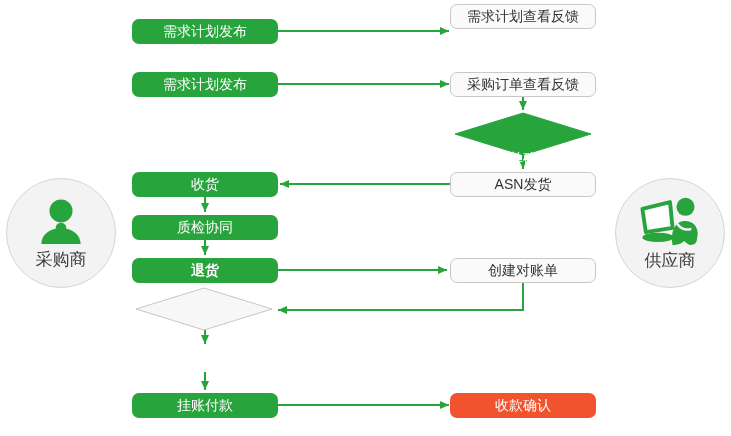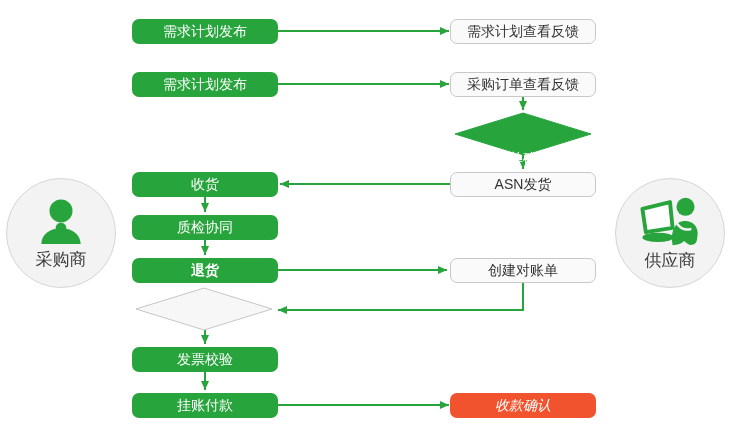--- a/index.html
+++ b/index.html
@@ -21,21 +21,21 @@
   .wires .ah{fill:var(--green);}
   .wires .d-green{fill:var(--green);stroke:var(--green);stroke-width:1;}
   .wires .d-light{fill:var(--diamond-bg);stroke:var(--diamond-border);stroke-width:1;}
   .node{
     position:absolute;width:146px;height:25px;line-height:25px;
     text-align:center;font-size:14px;border-radius:7px;box-sizing:border-box;
     white-space:nowrap;
   }
   .node.green{background:var(--green);color:#fff;}
   .node.light{background:var(--box-bg);border:1px solid var(--box-border);color:var(--text-dark);line-height:23px;}
-  .node.red{background:var(--red);color:#fff;font-style:italic;}
+  .node.red{background:var(--red);color:#fff;}
   .dlabel{
     position:absolute;width:140px;height:24px;line-height:24px;
     text-align:center;font-size:14px;white-space:nowrap;
   }
   .dlabel.white{color:#fff;}
   .dlabel.dark{color:var(--text-dark);}
   .actor{
     position:absolute;width:110px;height:110px;border-radius:50%;
     background:var(--circle-bg);border:1px solid var(--circle-border);
     box-sizing:border-box;display:flex;flex-direction:column;
@@ -73,24 +73,23 @@
 
     <polygon class="d-green" points="523,113 591,134 523,155 455,134"></polygon>
     <polygon class="d-light" points="204,288 272,309 204,330 136,309"></polygon>
   </svg>
 
   <div class="node green" style="left:132px;top:19px;">需求计划发布</div>
   <div class="node green" style="left:132px;top:72px;">需求计划发布</div>
   <div class="node green" style="left:132px;top:172px;">收货</div>
   <div class="node green" style="left:132px;top:215px;">质检协同</div>
   <div class="node green" style="left:132px;top:258px;font-weight:bold;">退货</div>
-  <div class="node green" style="left:132px;top:347px;">发票校验</div>
   <div class="node green" style="left:132px;top:393px;">挂账付款</div>
 
-  <div class="node light" style="left:450px;top:19px;">需求计划查看反馈</div>
+  <div class="node light" style="left:450px;top:4px;">需求计划查看反馈</div>
   <div class="node light" style="left:450px;top:72px;">采购订单查看反馈</div>
   <div class="node light" style="left:450px;top:172px;">ASN发货</div>
   <div class="node light" style="left:450px;top:258px;">创建对账单</div>
   <div class="node red" style="left:450px;top:393px;">收款确认</div>
 
   <div class="dlabel white" style="left:453px;top:122px;margin-top:24px;">订单确认</div>
 
   <div class="actor" style="left:6px;top:178px;">
     <svg class="actor-icon" width="58" height="48" viewBox="0 0 60 50" aria-hidden="true">
       <circle class="g" cx="30" cy="14.5" r="12"></circle>

